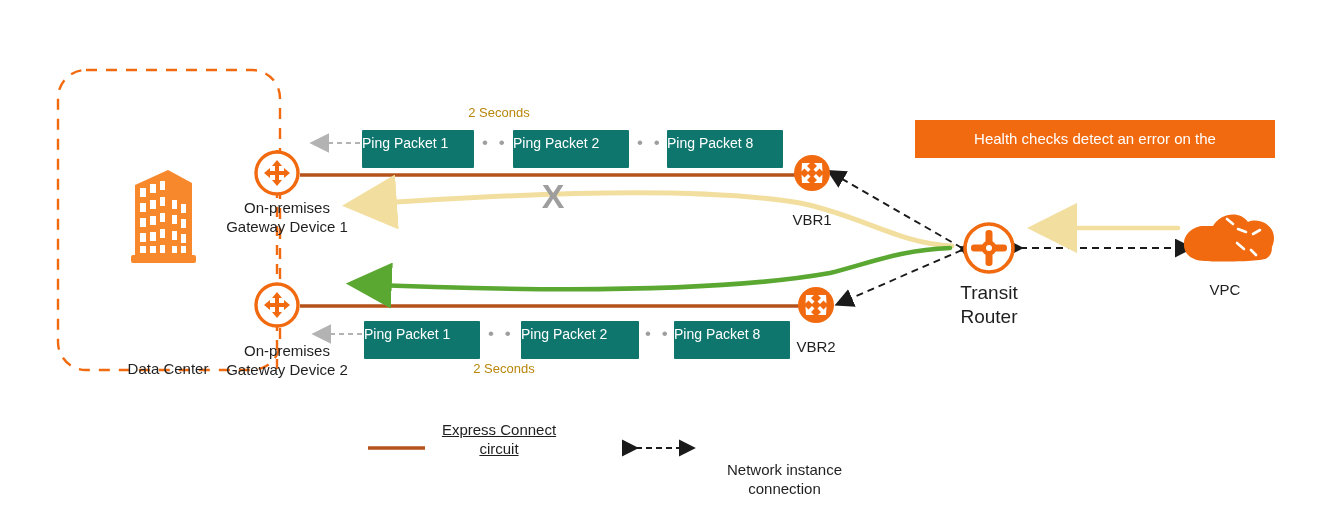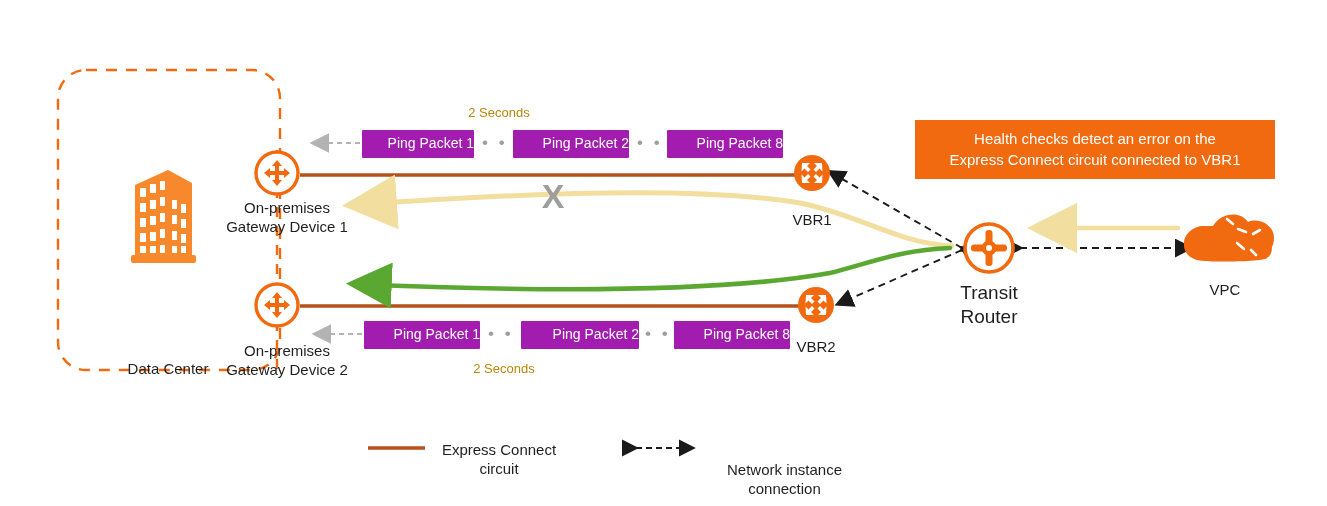--- a/index.html
+++ b/index.html
@@ -4,22 +4,22 @@
 <style>
   html,body{margin:0;padding:0;background:#ffffff;}
   body{width:1327px;height:506px;overflow:hidden;
        font-family:"Liberation Sans",sans-serif;color:#222;}
   #stage{position:relative;width:1327px;height:506px;}
   #svg-layer{position:absolute;left:0;top:0;width:1327px;height:506px;}
   .abs{position:absolute;}
   .lbl{font-size:15px;line-height:19px;color:#1f1f1f;text-align:center;white-space:pre;}
   .lbl-big{font-size:19px;line-height:24px;color:#1f1f1f;text-align:center;white-space:pre;}
   .sec{font-size:13px;color:#b8860b;text-align:center;white-space:nowrap;}
-  .pktbox{background:#a21caf;color:#ffffff;font-size:14px;
-          height:28px;line-height:26px;text-align:right;border-radius:1px;
+  .pktbox{background:#0f766e;color:#ffffff;font-size:14px;
+          height:38px;line-height:26px;text-align:left;border-radius:1px;
           white-space:nowrap;}
   .dots{color:#9e9e9e;font-size:17px;letter-spacing:3px;line-height:26px;white-space:nowrap;}
   .banner{background:#f26a0f;color:#ffffff;font-size:15px;line-height:21px;
           text-align:center;padding:8px 10px 9px 10px;box-sizing:border-box;}
   .xmark{color:#9e9e9e;font-size:34px;font-weight:bold;line-height:34px;}
   .legend-txt{font-size:15px;line-height:19px;color:#1f1f1f;text-align:center;white-space:pre;}
   .dcname{font-size:15px;color:#1f1f1f;white-space:nowrap;}
 </style>
 </head>
 <body>
@@ -177,21 +177,20 @@
   <div class="abs lbl" style="left:782px;top:202px;width:60px;margin-top:8px;">VBR1</div>
   <div class="abs lbl" style="left:786px;top:337px;width:60px;">VBR2</div>
 
   <div class="abs lbl-big" style="left:917px;top:281px;width:144px;">Transit
 Router</div>
 
   <div class="abs lbl" style="left:1190px;top:280px;width:70px;">VPC</div>
 
   <div class="abs banner" style="left:915px;top:120px;width:360px;">
     <div>Health checks detect an error on the</div>
-    <div>Express Connect circuit connected to VBR1</div>
   </div>
 
   <div class="abs sec" style="left:447px;top:105px;width:104px;">2 Seconds</div>
 
   <div class="abs pktbox" style="left:362px;top:130px;width:112px;">Ping Packet 1</div>
   <div class="abs dots" style="left:482px;top:130px;width:30px;text-align:center;">• • •</div>
   <div class="abs pktbox" style="left:513px;top:130px;width:116px;">Ping Packet 2</div>
   <div class="abs dots" style="left:637px;top:130px;width:30px;text-align:center;">• • •</div>
   <div class="abs pktbox" style="left:667px;top:130px;width:116px;">Ping Packet 8</div>
 
@@ -199,18 +198,18 @@
   <div class="abs dots" style="left:488px;top:321px;width:30px;text-align:center;">• • •</div>
   <div class="abs pktbox" style="left:521px;top:321px;width:118px;">Ping Packet 2</div>
   <div class="abs dots" style="left:645px;top:321px;width:30px;text-align:center;">• • •</div>
   <div class="abs pktbox" style="left:674px;top:321px;width:116px;">Ping Packet 8</div>
 
   <div class="abs sec" style="left:452px;top:361px;width:104px;">2 Seconds</div>
 
   <div class="abs xmark" style="left:538px;top:179px;width:30px;text-align:center;">X</div>
 
 
-  <div class="abs legend-txt" style="left:434px;top:440px;width:130px;">Express Connect
+  <div class="abs legend-txt" style="left:434px;top:420px;width:130px;text-decoration:underline;">Express Connect
 circuit</div>
   <div class="abs legend-txt" style="left:718px;top:460px;width:133px;">Network instance
 connection</div>
 
 </div>
 
 </body></html>

